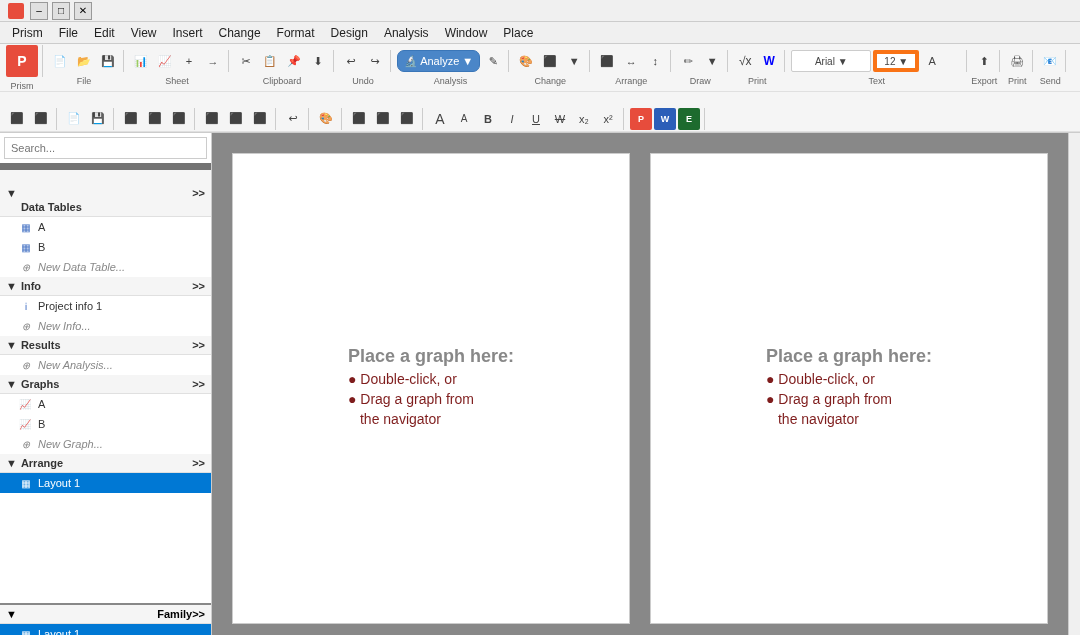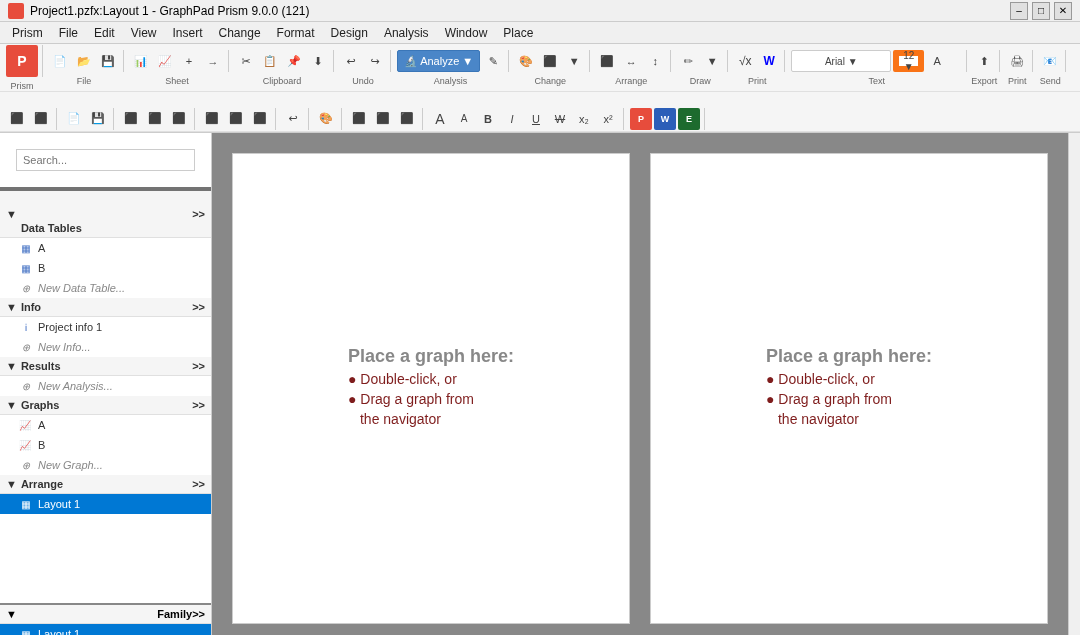--- a/index.html
+++ b/index.html
@@ -100,22 +100,22 @@
     
     .navigator {
       width: 212px;
       background: white;
       border-right: 1px solid #ccc;
       display: flex;
       flex-direction: column;
       overflow: hidden;
     }
     .nav-search {
-      padding: 16px;
-      border-bottom: 4px solid #737373;
+      padding: 4px;
+      border-bottom: 7px solid #737373;
     }
     .nav-search input {
       width: 100%;
       height: 22px;
       border: 1px solid #ccc;
       padding: 0 6px;
       font-size: 11px;
       background: white;
     }
     .nav-content {
@@ -204,21 +204,20 @@
       width: 12px;
       background: #f0f0f0;
       border-left: 1px solid #ccc;
     }
   </style>
 </head>
 <body>
 
 <div class="title-bar">
   <span class="title-bar-icon"></span>
-  <span class="title-bar-text">Project1.pzfx:Layout 1 - GraphPad Prism 9.0.0 (121)</span>
   <div class="title-bar-controls">
     <button class="title-btn">–</button>
     <button class="title-btn">□</button>
     <button class="title-btn">✕</button>
   </div>
 </div>
 
 <div class="menu-bar">
   <span class="menu-item">Prism</span>
   <span class="menu-item">File</span>
@@ -265,21 +264,21 @@
       <span class="toolbar-section-label">Clipboard</span>
     </div>
 
     <div class="toolbar-section">
       <button class="toolbar-btn">↩</button>
       <button class="toolbar-btn">↪</button>
       <span class="toolbar-section-label">Undo</span>
     </div>
 
     <div class="toolbar-section">
-      <button class="toolbar-btn-wide" style="background:#4a86c8; color:white; border-color:#3a76b8; font-size:11px;">🔬 Analyze ▼</button>
+      <button class="toolbar-btn-wide" style="background:#4a86c8; color:white; border-color:#3a76b8; font-size:11px;border-radius:7px;">🔬 Analyze ▼</button>
       <button class="toolbar-btn">✎</button>
       <span class="toolbar-section-label">Analysis</span>
     </div>
 
     <div class="toolbar-section">
       <button class="toolbar-btn">🎨</button>
       <button class="toolbar-btn">⬛</button>
       <button class="toolbar-btn">▼</button>
       <span class="toolbar-section-label">Change</span>
     </div>
@@ -297,22 +296,22 @@
       <span class="toolbar-section-label">Draw</span>
     </div>
 
     <div class="toolbar-section">
       <button class="toolbar-btn" style="font-size:12px;">√x</button>
       <button class="toolbar-btn" style="color:blue; font-weight:bold; font-size:12px;">W</button>
       <span class="toolbar-section-label">Print</span>
     </div>
 
     <div class="toolbar-section" style="min-width:180px;">
-      <button class="toolbar-btn" style="width:100px; border:1px solid #ccc; background:white; font-size:10px; text-align:left; padding:0 4px;">Arial ▼</button>
-      <button class="toolbar-btn" style="width:31px; border:6px solid #f97316; background:white; font-size:10px;">12 ▼</button>
+      <button class="toolbar-btn" style="width:80px; border:1px solid #ccc; background:white; font-size:10px; text-align:left; padding:0 4px;">Arial ▼</button>
+      <button class="toolbar-btn" style="width:46px; border:4px solid #f97316; background:white; font-size:10px;">12 ▼</button>
       <button class="toolbar-btn">A</button>
       <span class="toolbar-section-label">Text</span>
     </div>
 
     <div class="toolbar-section">
       <button class="toolbar-btn">⬆</button>
       <span class="toolbar-section-label">Export</span>
     </div>
 
     <div class="toolbar-section">

